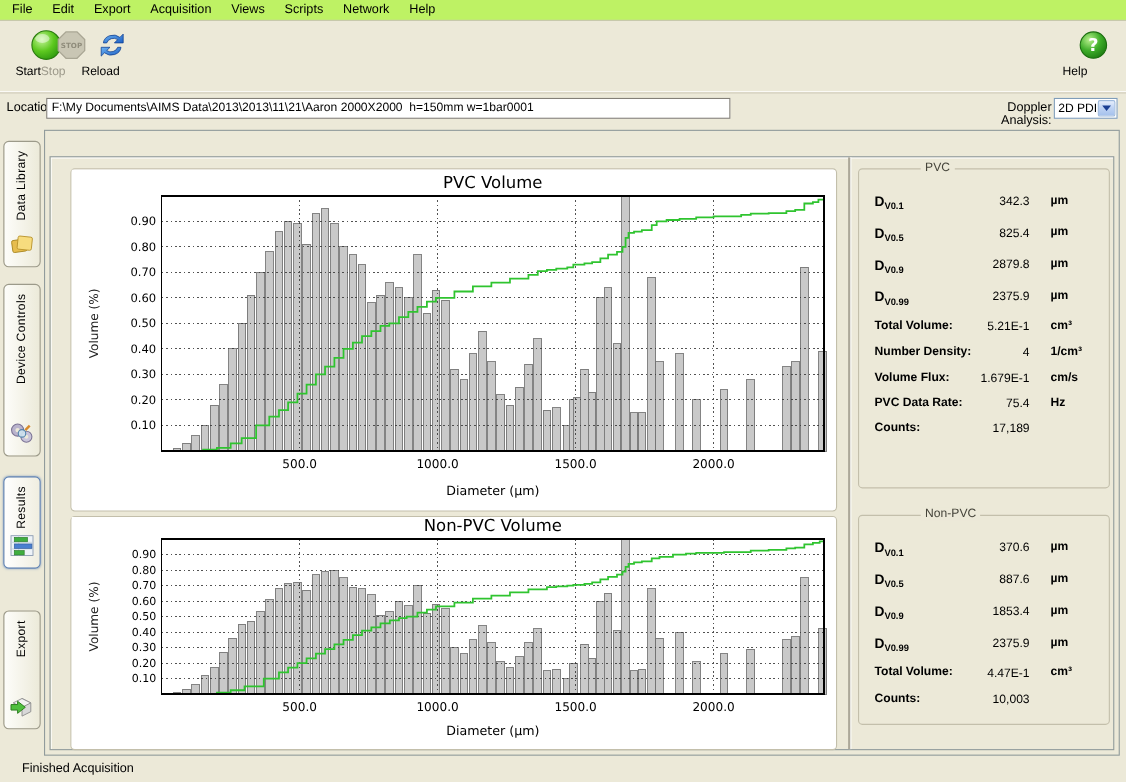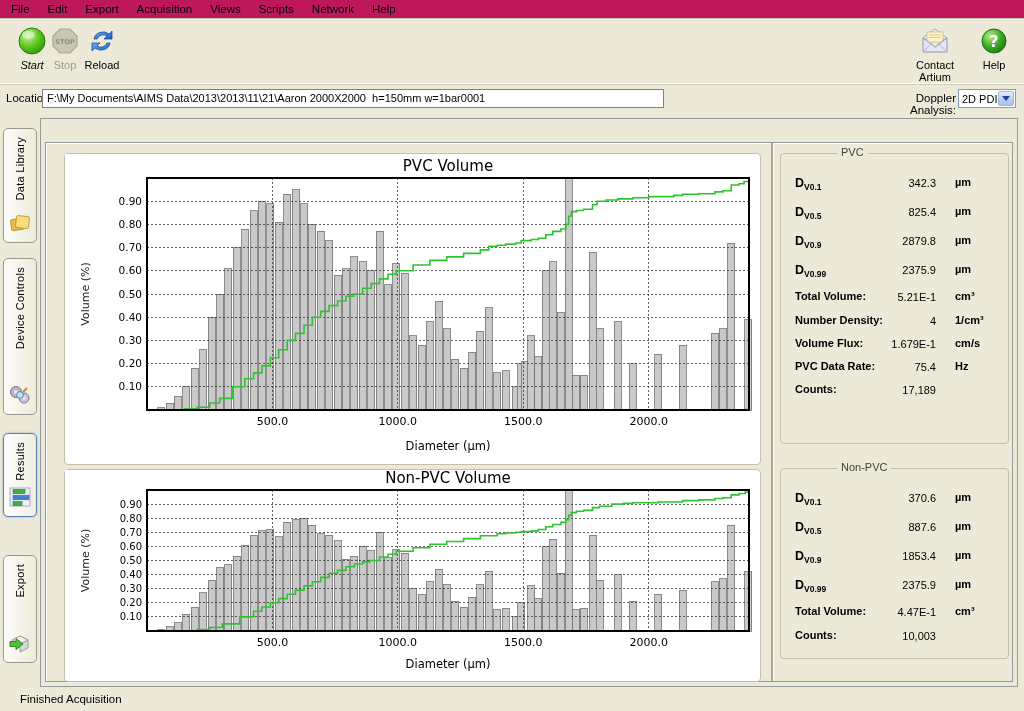--- a/index.html
+++ b/index.html
@@ -9,27 +9,27 @@
     background: #ece9d8;
     font-family: "Liberation Sans", sans-serif;
     font-size: 11px;
     color: #000;
     overflow: hidden;
   }
   
   #menubar {
     position:absolute; top:0; left:0; right:0; height:19px;
     display:flex; align-items:center; padding-left:2px;
-    border-bottom:1px solid #c8c5b2; background:#be185d;
+    border-bottom:1px solid #c8c5b2; background:#bef264;
   }
   .menu-item { padding:2px 9px 3px; font-size:11.5px; cursor:default; }
   
   #toolbar { position:absolute; top:20px; left:0; right:0; height:65px;
     border-bottom:1px solid #cfccba; box-shadow: inset 0 -1px 0 #ffffff; }
-  .tool { position:absolute; top:6px; width:56px; text-align:center; cursor:default; }
+  .tool { position:absolute; top:6px; width:56px; cursor:default; }
   .tool .ticon { display:block; margin:0 auto; }
   .tool .tlabel { display:block; margin-top:3px; font-size:11px; }
   .tool.disabled .tlabel { color:#9d9a8b; }
   
   #locrow { position:absolute; top:88px; left:0; right:0; height:22px; }
   #loc-label { position:absolute; left:6px; top:4px; font-size:11.5px; }
   #loc-field {
     position:absolute; left:42px; top:1px; width:622px; height:19px;
     background:#fff; border:1px solid #848078; padding:2px 5px 0 4px;
     font-size:11px; white-space:pre; overflow:hidden;
@@ -114,21 +114,21 @@
     <div class="menu-item">Edit</div>
     <div class="menu-item">Export</div>
     <div class="menu-item">Acquisition</div>
     <div class="menu-item">Views</div>
     <div class="menu-item">Scripts</div>
     <div class="menu-item">Network</div>
     <div class="menu-item">Help</div>
   </div>
 
 <div id="toolbar">
-  <div class="tool" style="left:4px;font-style:italic;">
+  <div class="tool" style="left:14px;">
     <svg class="ticon" width="30" height="30" viewBox="0 0 30 30">
       <defs>
           <radialGradient id="gStart" cx="35%" cy="30%" r="75%">
         <stop offset="0%" stop-color="#c6f59a"></stop>
             <stop offset="55%" stop-color="#5ec920"></stop>
             <stop offset="100%" stop-color="#2f9a10"></stop>
       </radialGradient>
         </defs>
       <circle cx="15" cy="15" r="13" fill="url(#gStart)" stroke="#2a7a10" stroke-width="1"></circle>
       <ellipse cx="11.5" cy="9" rx="6.5" ry="4" fill="#ffffff" opacity="0.45"></ellipse>
@@ -147,31 +147,20 @@
       <defs>
           <linearGradient id="gBlue" x1="0" y1="0" x2="1" y2="1">
         <stop offset="0%" stop-color="#6db2f2"></stop>
             <stop offset="100%" stop-color="#1b5fc4"></stop>
       </linearGradient>
         </defs>
       <path d="M7 13 A 9 8 0 0 1 22 8 L 25 5 L 25 13 L 17 13 L 20 10 A 6.5 6 0 0 0 10 13 Z" fill="url(#gBlue)" stroke="#0f3f8f" stroke-width="0.7"></path>
       <path d="M23 17 A 9 8 0 0 1 8 22 L 5 25 L 5 17 L 13 17 L 10 20 A 6.5 6 0 0 0 20 17 Z" fill="url(#gBlue)" stroke="#0f3f8f" stroke-width="0.7"></path>
     </svg>
     <span class="tlabel">Reload</span>
-  </div>
-  <div class="tool" style="left:899px; width:72px;">
-    <svg class="ticon" width="34" height="30" viewBox="0 0 34 30">
-      <polygon points="5,12 17,3 29,12 29,13 5,13" fill="#f2f2fb" stroke="#8b8fae" stroke-width="0.8"></polygon>
-      <rect x="9" y="6" width="16" height="10" fill="#fdf3cf" stroke="#c9b87a" stroke-width="0.7"></rect>
-      <line x1="11" y1="9" x2="23" y2="9" stroke="#c9b87a" stroke-width="0.7"></line>
-      <line x1="11" y1="11.5" x2="23" y2="11.5" stroke="#c9b87a" stroke-width="0.7"></line>
-      <path d="M5 12 L17 21 L29 12 L29 26 L5 26 Z" fill="#e3e5f6" stroke="#8b8fae" stroke-width="0.9"></path>
-      <path d="M5 26 L14 17 M29 26 L20 17" stroke="#aab0cc" stroke-width="0.8" fill="none"></path>
-    </svg>
-    <span class="tlabel">Contact Artium</span>
   </div>
   <div class="tool" style="left:966px;">
     <svg class="ticon" width="28" height="30" viewBox="0 0 28 30">
       <defs>
           <radialGradient id="gHelp" cx="35%" cy="30%" r="75%">
         <stop offset="0%" stop-color="#b9f08e"></stop>
             <stop offset="55%" stop-color="#3fae2a"></stop>
             <stop offset="100%" stop-color="#1e7d12"></stop>
       </radialGradient>
         </defs>

